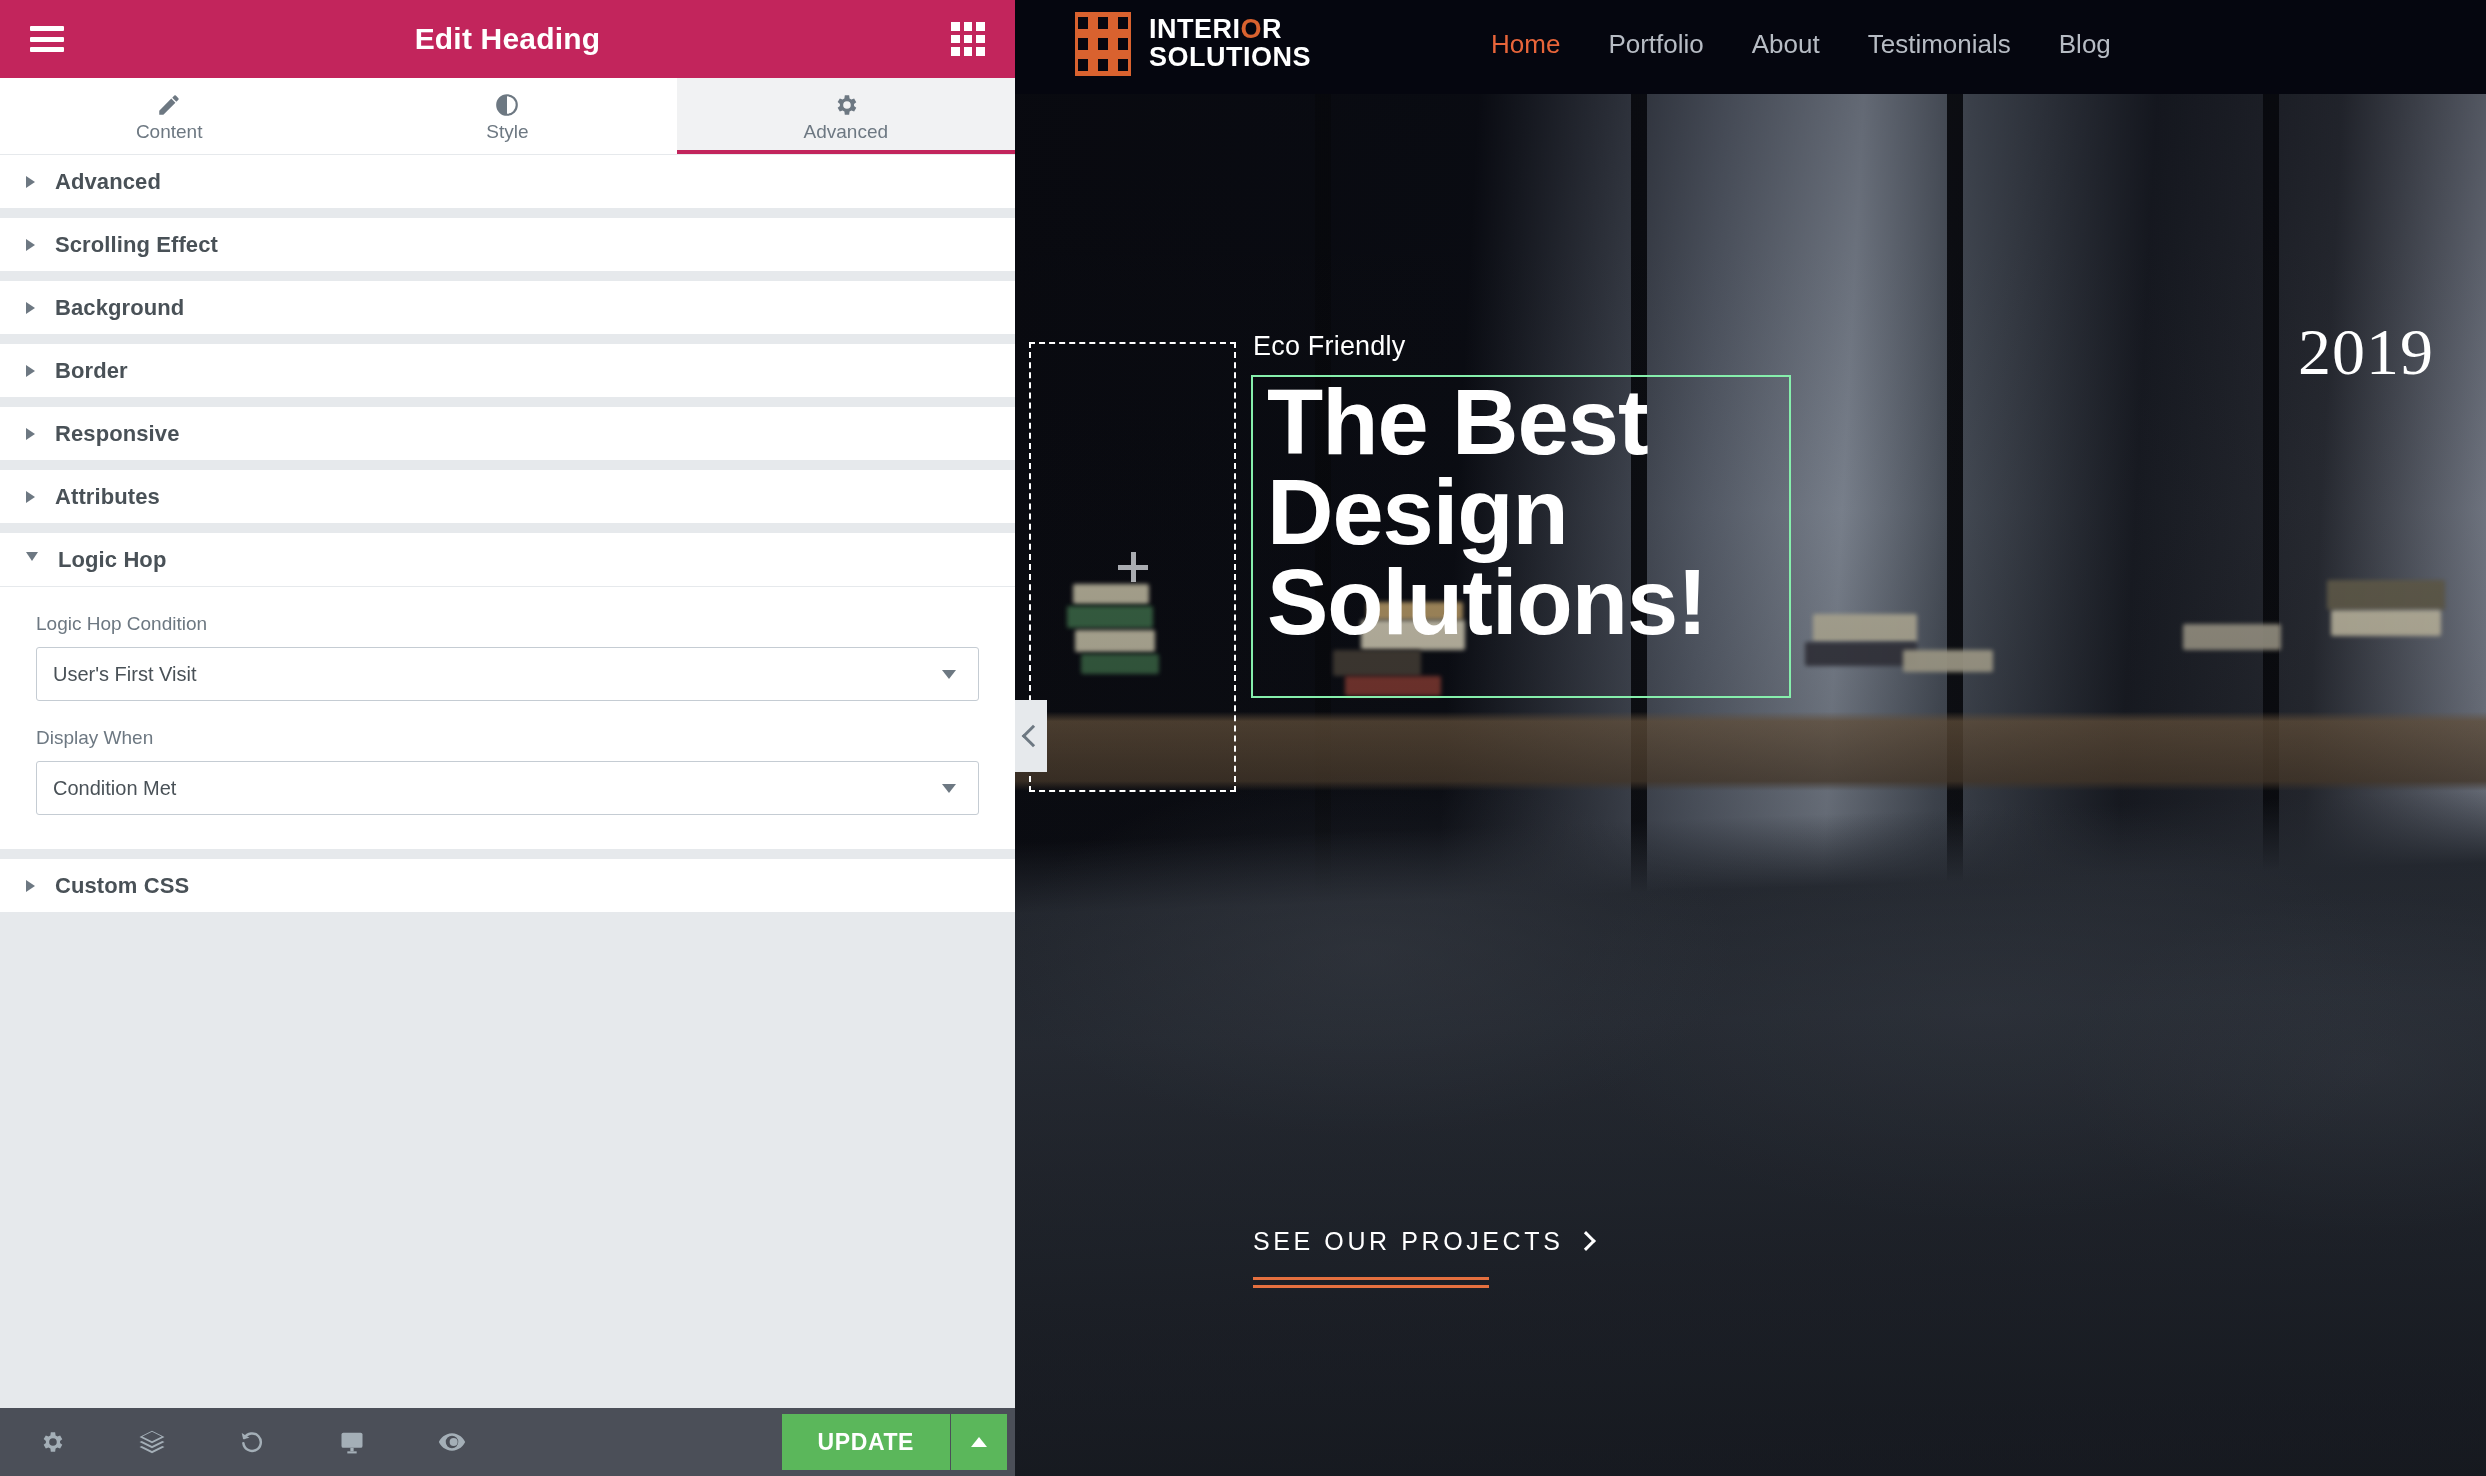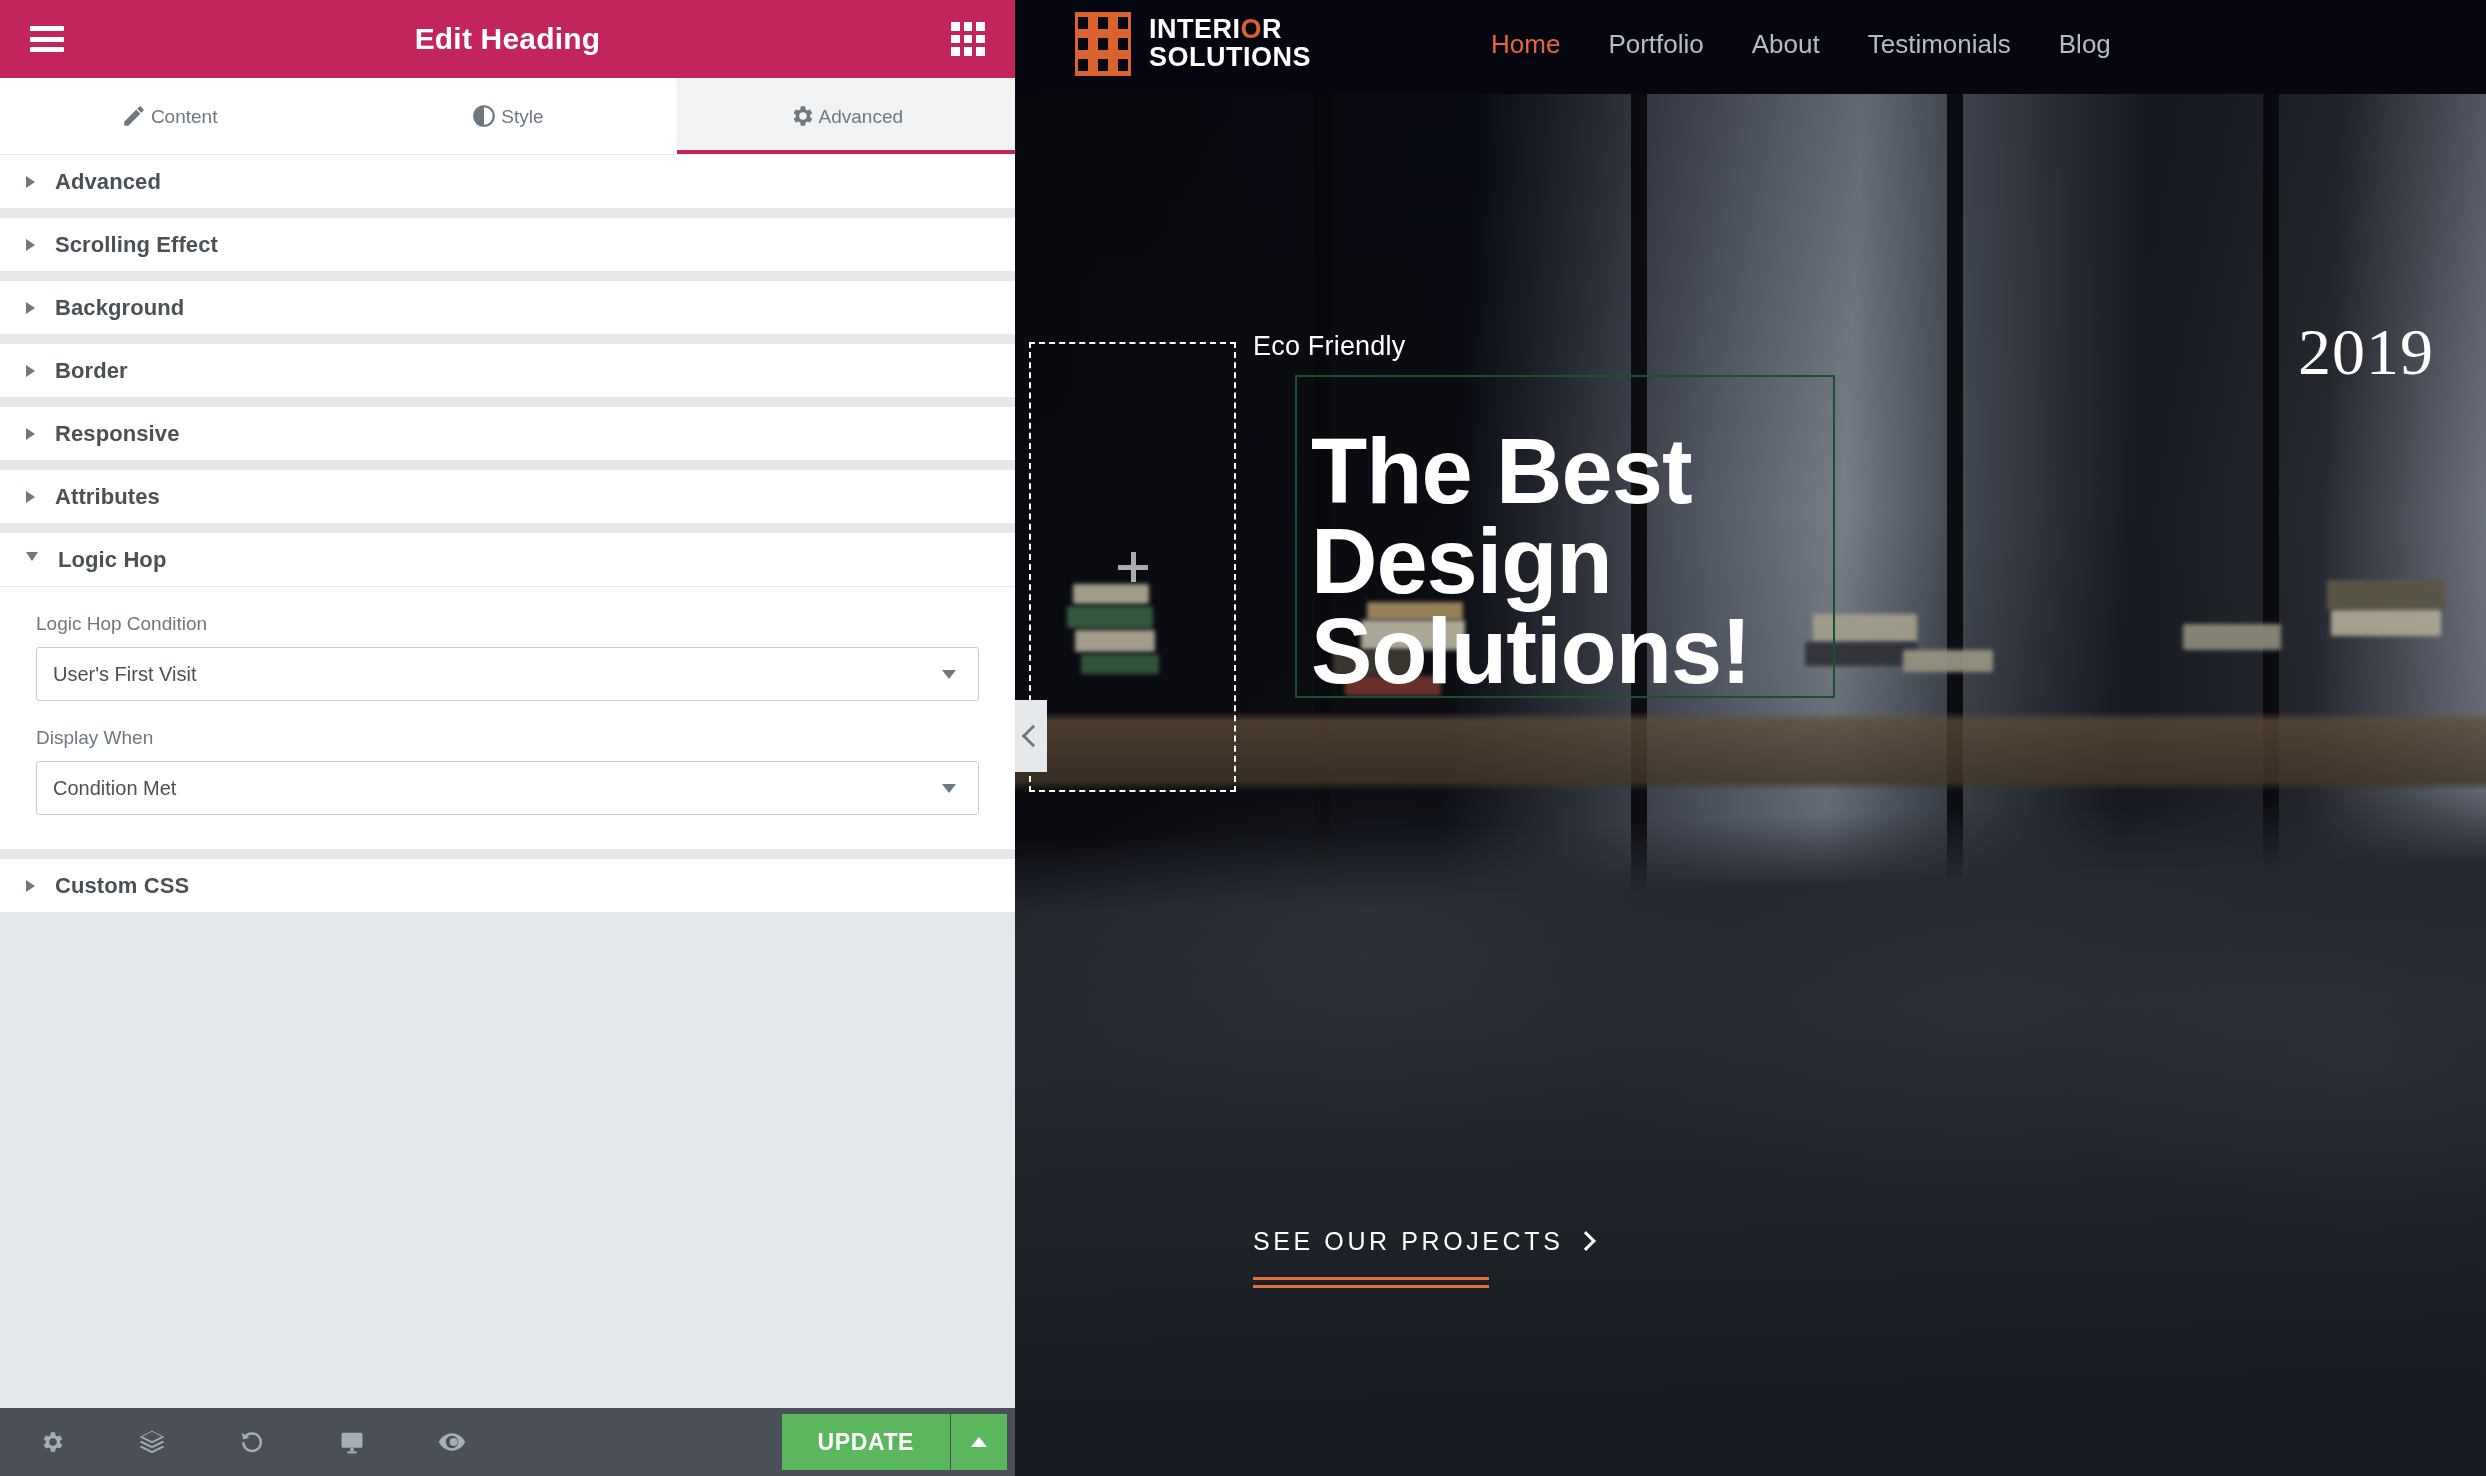--- a/index.html
+++ b/index.html
@@ -87,21 +87,21 @@
   .tabs {
     display: flex;
     height: 76px;
     flex: 0 0 76px;
     background: #ffffff;
     border-bottom: 1px solid #e6e9ec;
   }
   .tab {
     flex: 1 1 0;
     display: flex;
-    flex-direction: row;
+    flex-direction: column;
     align-items: center;
     justify-content: center;
     gap: 4px;
     cursor: pointer;
     position: relative;
     color: #6d7882;
   }
   .tab.active {
     background: #f1f2f3;
   }
@@ -417,26 +417,25 @@
     font-family: "Liberation Serif", serif;
     z-index: 9;
     letter-spacing: 1px;
   }
   .headline-box {
     position: absolute;
     left: 236px;
     top: 281px;
     width: 540px;
     height: 323px;
-    border: 2px solid #14532d;
+    border: 2px solid #86efac;
     box-sizing: border-box;
     z-index: 9;
     display: flex;
-    align-items: flex-end;
-    margin-left: 44px;
+    align-items: flex-start;
   }
   .headline {
     color: #ffffff;
     font-size: 92px;
     font-weight: bold;
     line-height: 0.98;
     letter-spacing: -1px;
     padding: 0 14px;
   }
   .cta {

